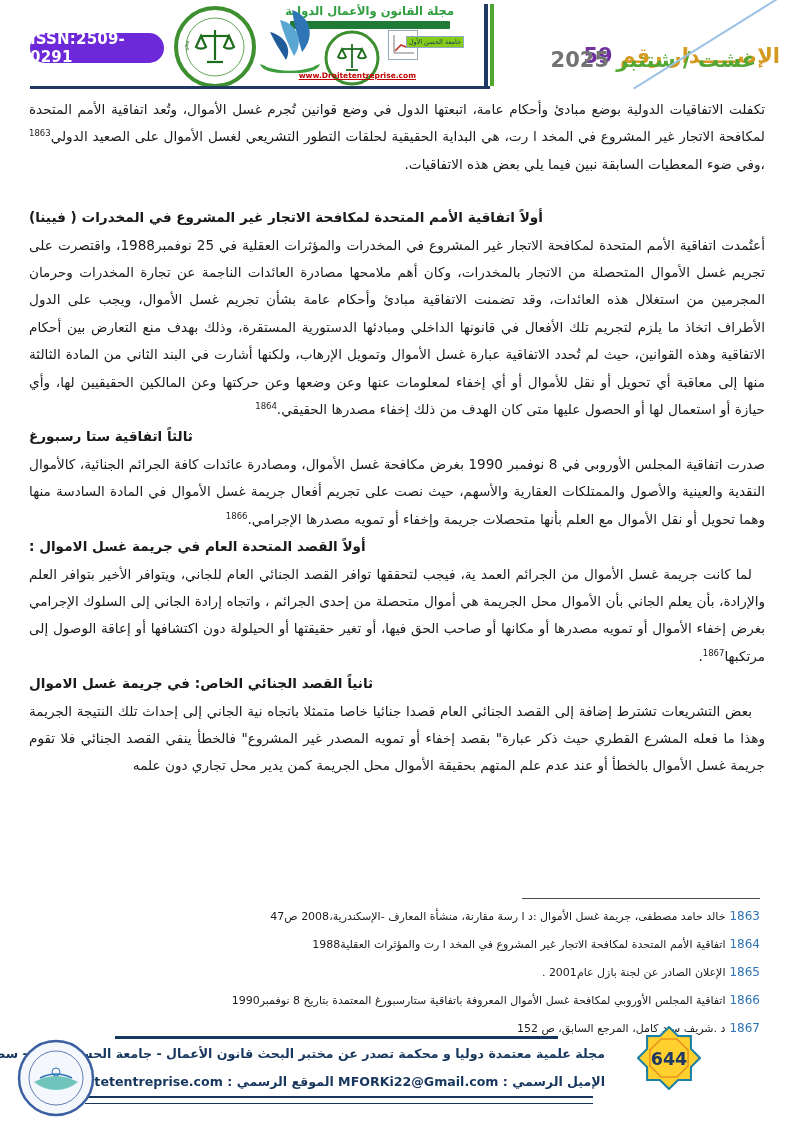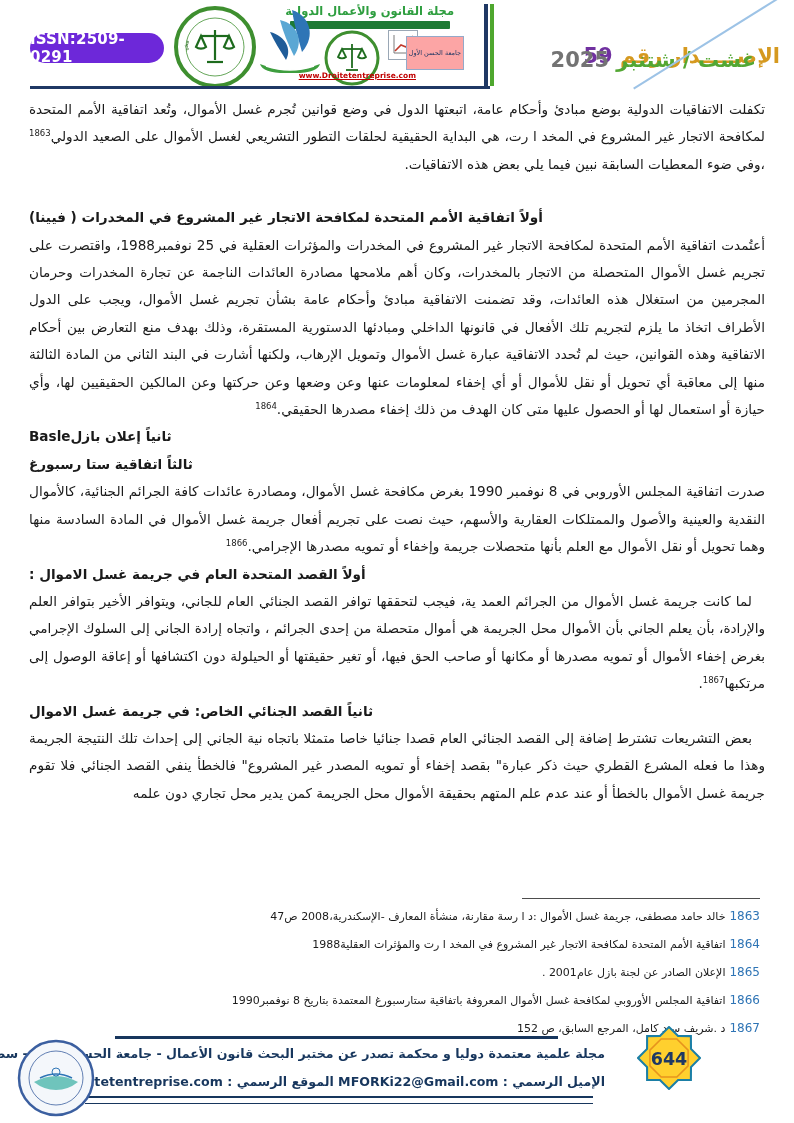--- a/index.html
+++ b/index.html
@@ -13,21 +13,21 @@
     position:absolute;left:30px;top:33px;width:134px;height:30px;background:#6d28d9;
     border-radius:16px;color:#ffffff;font-weight:bold;font-size:15px;
     display:flex;align-items:center;justify-content:center;direction:ltr;letter-spacing:.2px;
   }
   .lab-logo{position:absolute;left:174px;top:6px;width:82px;height:82px;}
   .journal-logo{position:absolute;left:258px;top:2px;width:222px;height:84px;}
   .jl-title{position:absolute;top:2px;right:26px;font-size:11.5px;font-weight:bold;color:#2e9e3f;white-space:nowrap;}
   .jl-banner{position:absolute;top:19px;right:30px;width:160px;height:8px;background:#1e7a34;border-radius:1px;}
   .jl-scales{position:absolute;top:28px;right:100px;width:56px;height:56px;}
   .jl-chart{position:absolute;top:28px;right:62px;width:28px;height:28px;background:#ffffff;border:1px solid #9aa7b5;}
-  .jl-uni{position:absolute;top:34px;right:16px;font-size:6.5px;color:#1f3864;background:#fca5a5;border:0.5px solid #94a9c9;padding:12px 2px;white-space:nowrap;}
+  .jl-uni{position:absolute;top:34px;right:16px;font-size:6.5px;color:#1f3864;background:#84cc16;border:0.5px solid #94a9c9;padding:1px 2px;white-space:nowrap;}
   .jl-bird{position:absolute;top:4px;left:0px;width:64px;height:76px;}
   .jl-site{position:absolute;bottom:6px;right:64px;font-size:7.5px;font-weight:bold;color:#c00000;text-decoration:underline;direction:ltr;}
   .vbar{position:absolute;top:4px;height:82px;width:4px;}
   .vbar.navy{left:484px;background:#1f3864;}
   .vbar.green{left:490px;background:#4ea72e;}
   .issue-block{position:absolute;left:500px;top:0;width:290px;height:90px;}
   .issue-line1{position:absolute;top:8px;right:10px;font-size:21px;font-weight:bold;color:#d5991f;white-space:nowrap;margin-top:36px;}
   .issue-num{color:#7030a0;}
   .issue-line2{position:absolute;top:48px;right:34px;font-size:21px;font-weight:bold;color:#53a733;white-space:nowrap;}
   .issue-year{color:#737373;}
@@ -151,21 +151,20 @@
   <main class="body-text">
 
     <p><span>تكفلت الاتفاقيات الدولية بوضع مبادئ وأحكام عامة، اتبعتها الدول في وضع قوانين تُجرم غسل الأموال، وتُعد اتفاقية الأمم المتحدة لمكافحة الاتجار غير المشروع في المخد ا رت، هي البداية الحقيقية لحلقات التطور التشريعي لغسل الأموال على الصعيد الدولي</span><sup>1863</sup><span> ،وفي ضوء المعطيات السابقة نبين فيما يلي بعض هذه الاتفاقيات.</span></p>
 
     <div class="spacer"></div>
 
     <h2>أولاً اتفاقية الأمم المتحدة لمكافحة الاتجار غير المشروع في المخدرات ( فيينا)</h2>
 
     <p><span>أعتُمدت اتفاقية الأمم المتحدة لمكافحة الاتجار غير المشروع في المخدرات والمؤثرات العقلية في 25 نوفمبر1988، واقتصرت على تجريم غسل الأموال المتحصلة من الاتجار بالمخدرات، وكان أهم ملامحها مصادرة العائدات الناجمة عن تجارة المخدرات وحرمان المجرمين من استغلال هذه العائدات، وقد تضمنت الاتفاقية مبادئ وأحكام عامة بشأن تجريم غسل الأموال، ويجب على الدول الأطراف اتخاذ ما يلزم لتجريم تلك الأفعال في قانونها الداخلي ومبادئها الدستورية المستقرة، وذلك بهدف منع التعارض بين أحكام الاتفاقية وهذه القوانين، حيث لم تُحدد الاتفاقية عبارة غسل الأموال وتمويل الإرهاب، ولكنها أشارت في البند الثاني من المادة الثالثة منها إلى معاقبة أي تحويل أو نقل للأموال أو أي إخفاء لمعلومات عنها وعن وضعها وعن حركتها وعن المالكين الحقيقيين لها، وأي حيازة أو استعمال لها أو الحصول عليها متى كان الهدف من ذلك إخفاء مصدرها الحقيقي.</span><sup>1864</sup></p>
 
-    <h2><span>ثانياً إعلان بازل</span><span class="latin">Basle</span></h2>
 
 
     <h2>ثالثاً اتفاقية ستا رسبورغ</h2>
 
     <p><span>صدرت اتفاقية المجلس الأوروبي في 8 نوفمبر 1990 بغرض مكافحة غسل الأموال، ومصادرة عائدات كافة الجرائم الجنائية، كالأموال النقدية والعينية والأصول والممتلكات العقارية والأسهم، حيث نصت على تجريم أفعال جريمة غسل الأموال في المادة السادسة منها وهما تحويل أو نقل الأموال مع </span><b class="kw">العلم</b><span> بأنها متحصلات جريمة وإخفاء أو تمويه مصدرها الإجرامي.</span><sup>1866</sup></p>
 
 
     <h2>أولاً القصد المتحدة العام في جريمة غسل الاموال :</h2>
 
     <p class="indent"><span>لما كانت جريمة غسل الأموال من الجرائم العمد ية، فيجب لتحققها توافر القصد الجنائي العام للجاني، ويتوافر الأخير بتوافر العلم والإرادة، بأن يعلم الجاني بأن الأموال محل الجريمة هي أموال متحصلة من إحدى الجرائم ، واتجاه إرادة الجاني إلى السلوك الإجرامي بغرض إخفاء الأموال أو تمويه مصدرها أو مكانها أو صاحب الحق فيها، أو تغير حقيقتها أو الحيلولة دون اكتشافها أو إعاقة الوصول إلى مرتكبها</span><sup>1867</sup><span>.</span></p>

